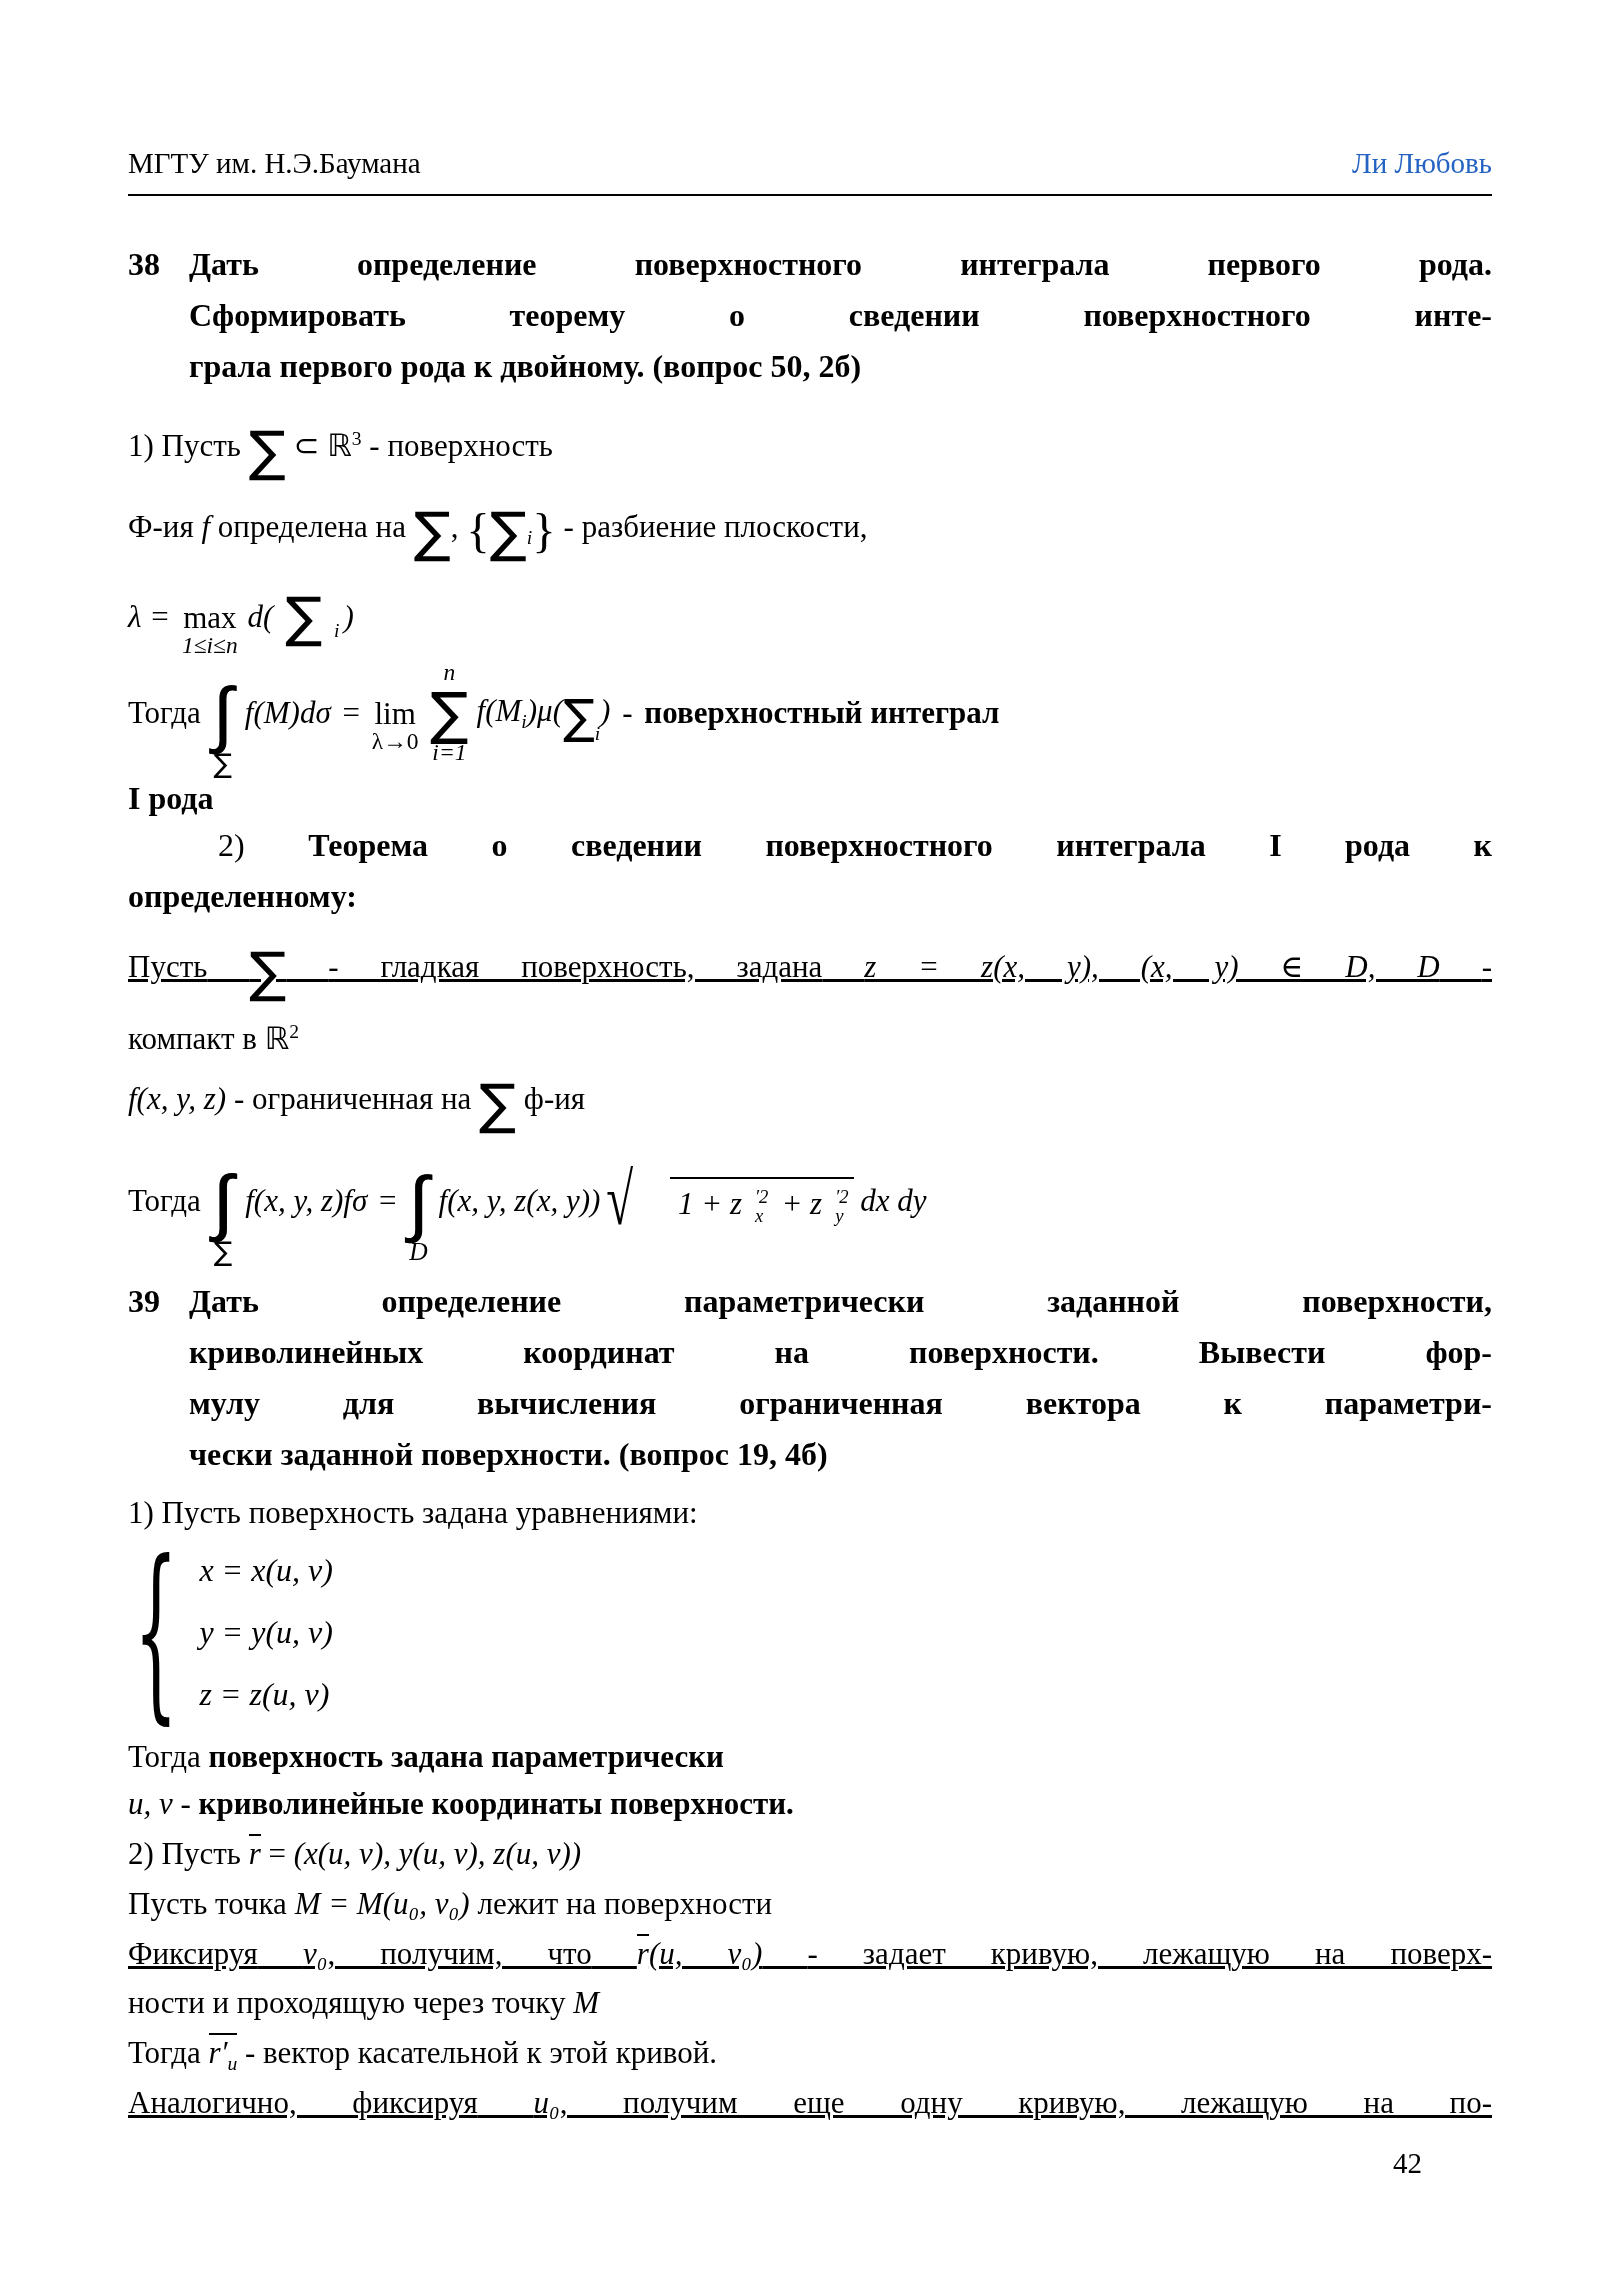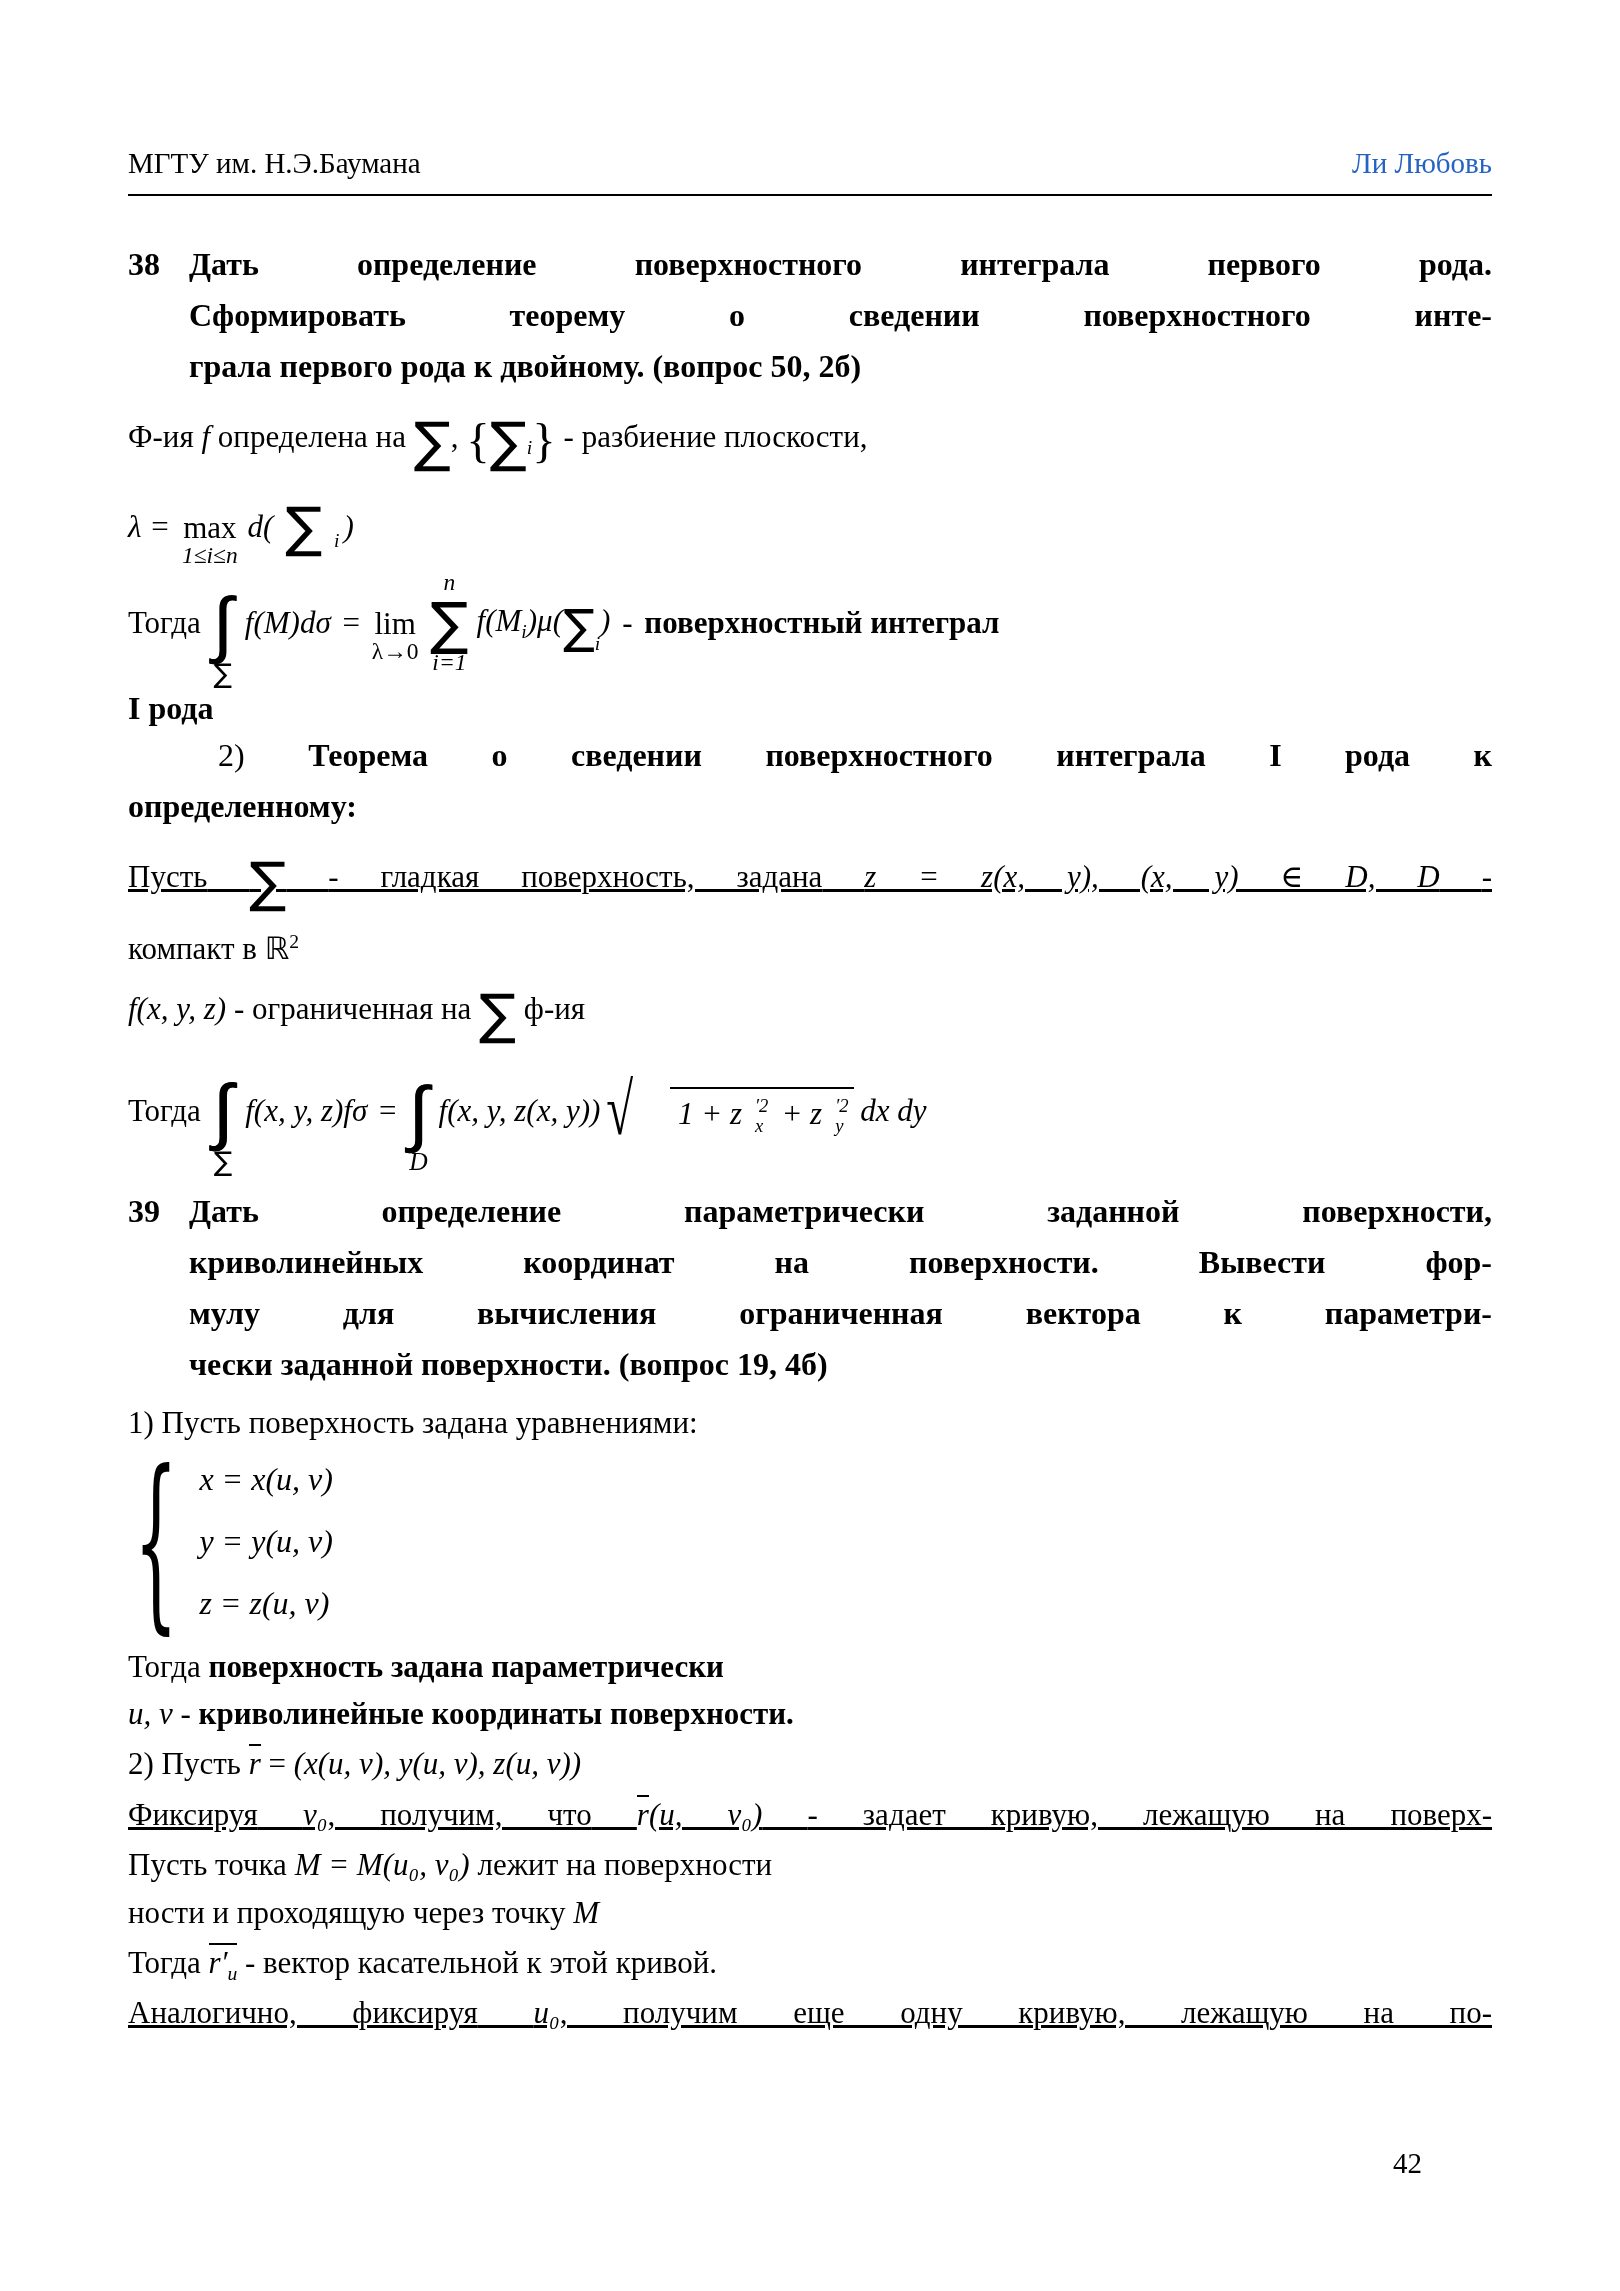--- a/index.html
+++ b/index.html
@@ -107,20 +107,27 @@
 
     <div class="qhead qhead38">
       <div>38</div>
       <div>
         <div class="jline">Дать определение поверхностного интеграла первого рода.</div>
         <div class="jline">Сформировать теорему о сведении поверхностного инте-</div>
         <div class="lline">грала первого рода к двойному. (вопрос 50, 2б)</div>
       </div>
     </div>
 
+    <div class="tline" style="margin-top:9.8px; line-height:73px;">
+      <span>1) Пусть</span>
+      <span class="Sig">∑</span>
+      <span class="dbl">⊂</span>
+      <span class="dbl">ℝ</span><sup class="m">3</sup>
+      <span>- поверхность</span>
+    </div>
 
     <div class="tline" style="line-height:90px;">
       <span>Ф-ия</span>
       <span class="mi">f</span>
       <span>определена на</span>
       <span class="Sig">∑</span><span>,</span>
       <span class="bbrace">{</span><span class="Sig">∑</span><sub class="m">i</sub><span class="bbrace">}</span>
       <span>- разбиение плоскости,</span>
     </div>
 
@@ -252,32 +259,32 @@
       <span class="bf">криволинейные координаты поверхности.</span>
     </div>
 
     <div class="tline" style="line-height:51px;">
       <span>2) Пусть</span>
       <span class="bar mi">r</span>
       <span>=</span>
       <span class="mi">(x(u, v), y(u, v), z(u, v))</span>
     </div>
 
+    <div class="tline" style="line-height:49px;">
+      <span>Пусть точка</span>
+      <span class="mi">M = M(u₀, v₀)</span>
+      <span>лежит на поверхности</span>
+    </div>
+
     <div class="tline just" style="line-height:51px;">
       <span>Фиксируя</span>
       <span class="mi">v₀</span><span>, получим, что</span>
       <span class="bar mi">r</span><span class="mi">(u, v₀)</span>
       <span>- задает кривую, лежащую на поверх-</span>
     </div>
-
-    <div class="tline" style="line-height:49px;">
-      <span>Пусть точка</span>
-      <span class="mi">M = M(u₀, v₀)</span>
-      <span>лежит на поверхности</span>
-    </div>
     <div class="tline" style="line-height:47px;">
       <span>ности и проходящую через точку</span>
       <span class="mi">M</span>
     </div>
 
     <div class="tline" style="line-height:53px;">
       <span>Тогда</span>
       <span class="bar"><span class="mi">r′</span><sub class="m">u</sub></span>
       <span>- вектор касательной к этой кривой.</span>
     </div>

